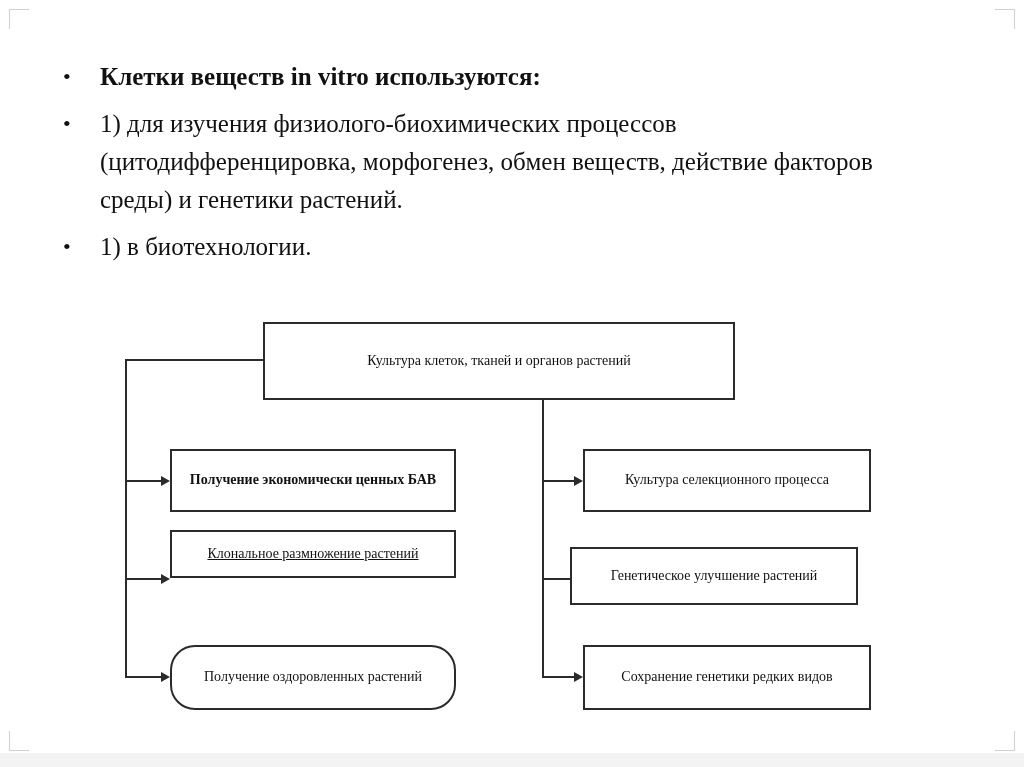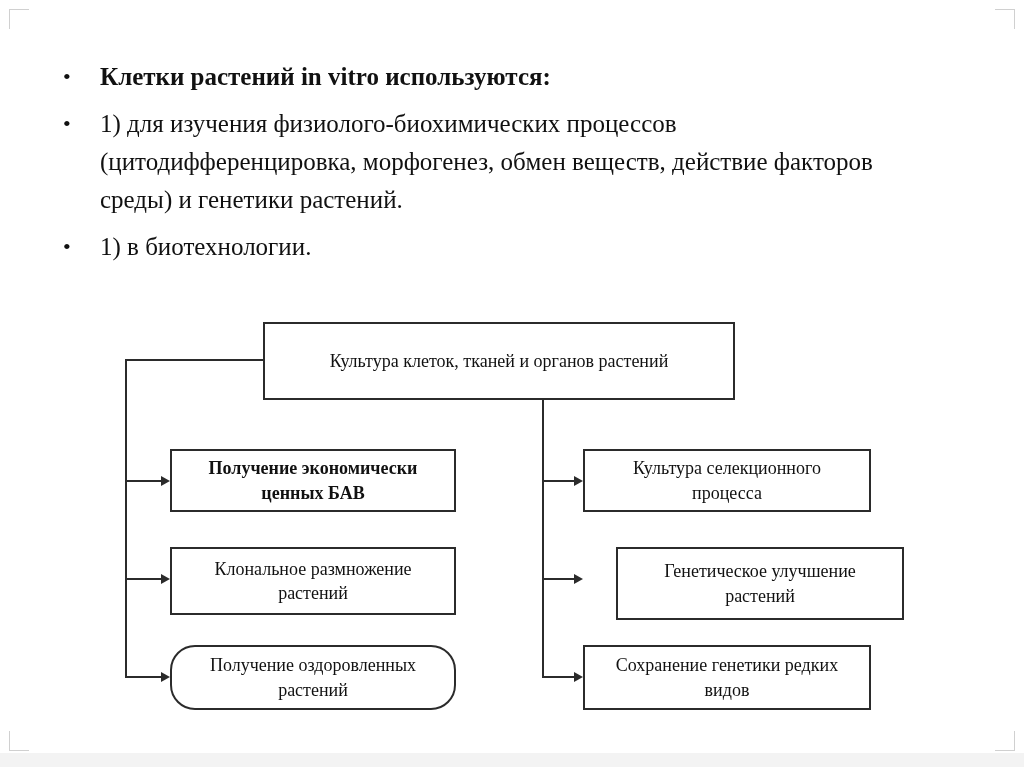--- a/index.html
+++ b/index.html
@@ -27,21 +27,21 @@
   .bullet-text.bold { font-weight:bold; }
 
   
   .diagram { position:absolute; left:0; top:0; width:1024px; height:767px; }
   .box {
     position:absolute;
     border:2px solid #2b2b2b;
     background:#fff;
     display:flex; align-items:center; justify-content:center;
     text-align:center;
-    font-size:18px; line-height:1.35;
+    font-size:14px; line-height:1.35;
     padding:4px 14px;
     font-weight:500;
   }
   .line  { position:absolute; background:#2b2b2b; }
   .arrow {
     position:absolute; width:0; height:0;
     border-top:5px solid transparent;
     border-bottom:5px solid transparent;
     border-left:9px solid #2b2b2b;
   }
@@ -51,21 +51,21 @@
 
 <div class="corner tl"></div>
 <div class="corner tr"></div>
 <div class="corner bl"></div>
 <div class="corner br"></div>
 <div class="bottom-strip"></div>
 
 <div class="bullets">
   <div class="bullet-row">
     <span class="marker">•</span>
-    <span class="bullet-text bold">Клетки растений in vitro используются:</span>
+    <span class="bullet-text bold">Клетки веществ in vitro используются:</span>
   </div>
   <div class="bullet-row">
     <span class="marker">•</span>
     <span class="bullet-text">1) для изучения физиолого-биохимических процессов (цитодифференцировка, морфогенез, обмен веществ, действие факторов среды) и генетики растений.</span>
   </div>
   <div class="bullet-row">
     <span class="marker">•</span>
     <span class="bullet-text">1) в биотехнологии.</span>
   </div>
 </div>
@@ -86,20 +86,20 @@
   <div class="line" style="left:542px; top:480px; width:33px; height:2px;"></div>
   <div class="arrow" style="left:574px; top:476px;"></div>
   <div class="line" style="left:542px; top:578px; width:33px; height:2px;"></div>
   <div class="arrow" style="left:574px; top:574px;"></div>
   <div class="line" style="left:542px; top:676px; width:33px; height:2px;"></div>
   <div class="arrow" style="left:574px; top:672px;"></div>
 
   <div class="box" style="left:263px; top:322px; width:472px; height:78px;">Культура клеток, тканей и органов растений</div>
 
   <div class="box" style="left:170px; top:449px; width:286px; height:63px;font-weight:bold;">Получение экономически ценных БАВ</div>
-  <div class="box" style="left:170px; top:547px; width:286px; height:68px;">Клональное размножение растений</div>
+  <div class="box" style="left:170px; top:530px; width:286px; height:48px;text-decoration:underline;">Клональное размножение растений</div>
   <div class="box" style="left:170px; top:645px; width:286px; height:65px;border-radius:25px;">Получение оздоровленных растений</div>
 
   <div class="box" style="left:583px; top:449px; width:288px; height:63px;">Культура селекционного процесса</div>
-  <div class="box" style="left:616px; top:547px; width:288px; height:73px;">Генетическое улучшение растений</div>
+  <div class="box" style="left:570px; top:547px; width:288px; height:58px;">Генетическое улучшение растений</div>
   <div class="box" style="left:583px; top:645px; width:288px; height:65px;">Сохранение генетики редких видов</div>
 
 </div>
 
 </body></html>

